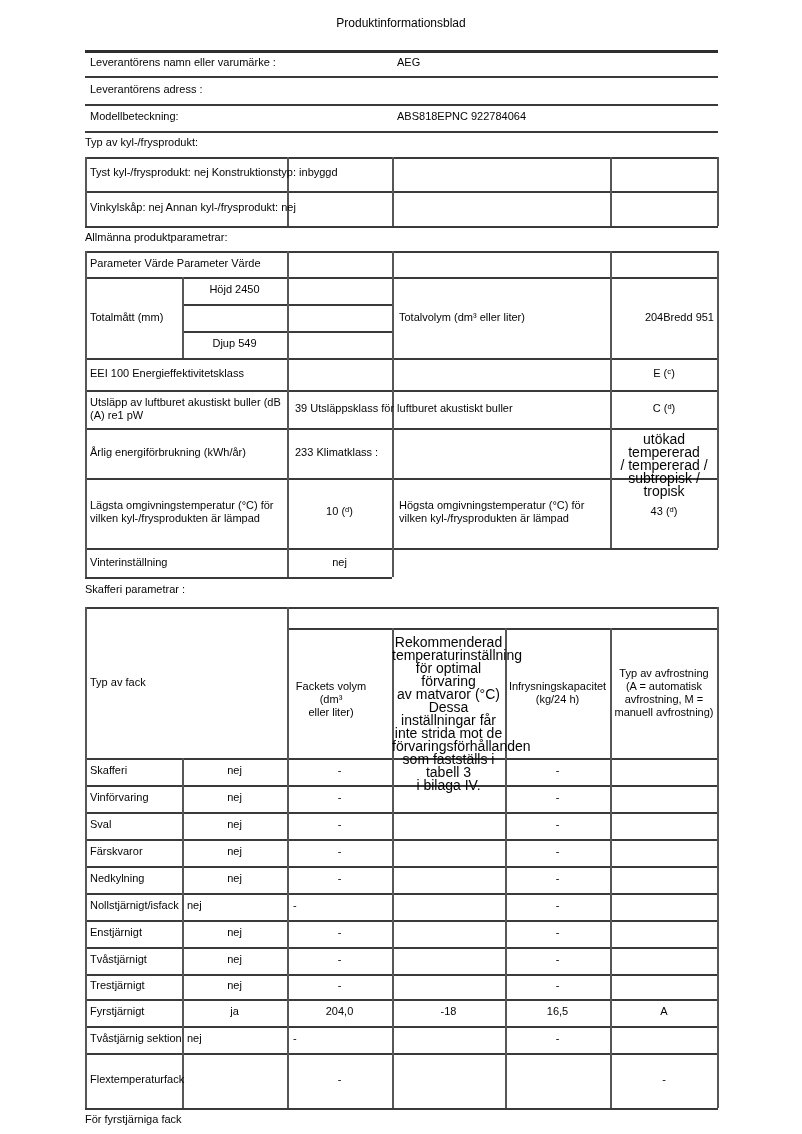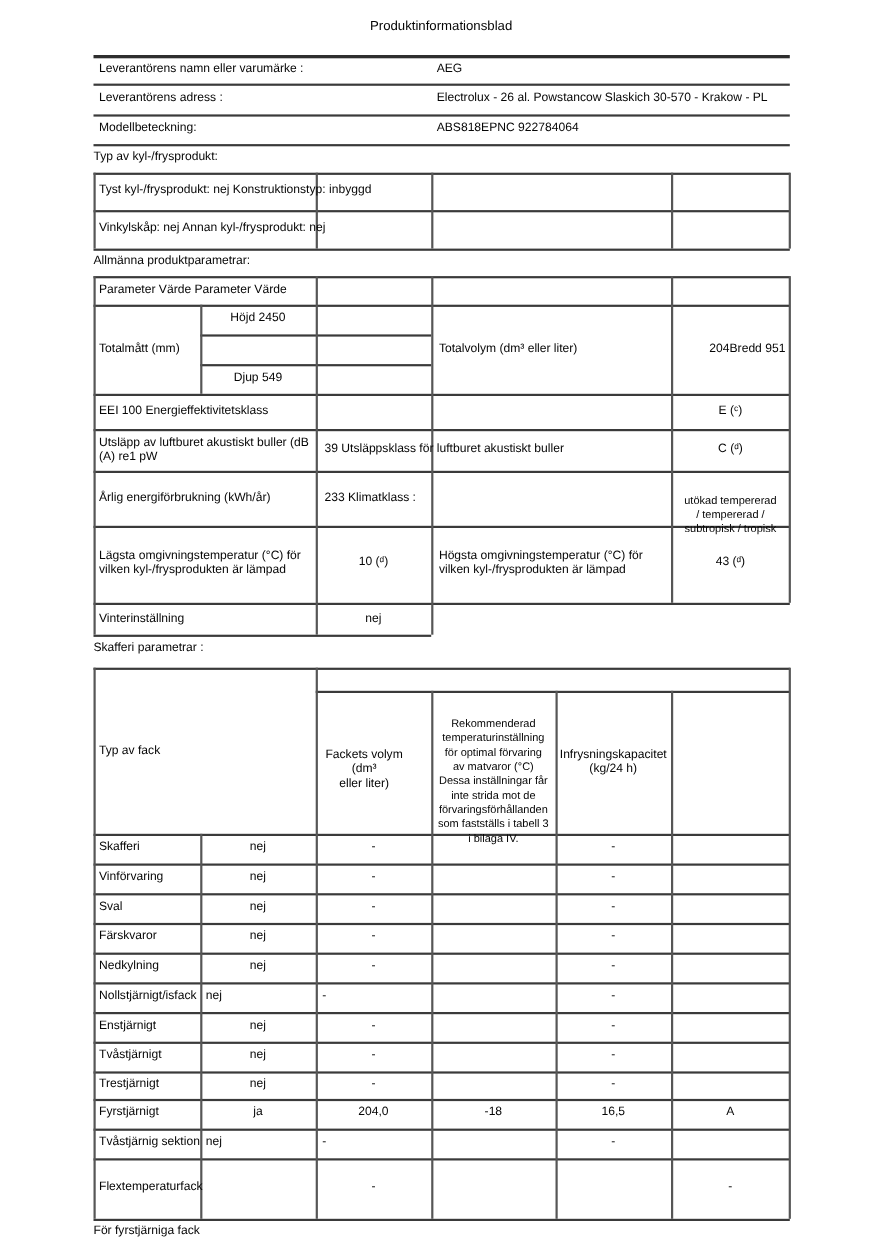--- a/index.html
+++ b/index.html
@@ -6,21 +6,21 @@
   .page{position:relative;width:802px;height:1134px;background:#ffffff;
         font-family:"Liberation Sans","DejaVu Sans",sans-serif;font-size:11px;color:#050505;overflow:hidden;}
   .hl{position:absolute;height:2px;background:#3a3a3a;}
   .hl.h3{height:3px;background:#2e2e2e;}
   .vl{position:absolute;width:1.5px;background:#565656;}
   .t{position:absolute;white-space:nowrap;line-height:13px;}
   .b{font-weight:normal;}
   .c{text-align:center;}
   .r{text-align:right;}
   .p{white-space:pre-line;}
-  .sm{font-size:10px;line-height:13px;margin-top:16px;}
+  .sm{font-size:14px;line-height:13px;}
 </style>
 </head>
 <body>
 
 <div class="page">
 
   <div class="hl h3" style="left:85px;top:50px;width:633px"></div>
   <div class="hl" style="left:85px;top:76px;width:633px"></div>
   <div class="hl" style="left:85px;top:104px;width:633px"></div>
   <div class="hl" style="left:85px;top:131px;width:633px"></div>
@@ -72,21 +72,20 @@
   <div class="vl" style="left:392px;top:628px;height:480px"></div>
   <div class="vl" style="left:505px;top:628px;height:480px"></div>
   <div class="vl" style="left:610px;top:628px;height:480px"></div>
   <div class="vl" style="left:717px;top:607px;height:501px"></div>
 
   <div class="t b c" style="left:0;top:17px;width:802px;font-size:12px">Produktinformationsblad</div>
 
   <div class="t b" style="left:90px;top:56px">Leverantörens namn eller varumärke :</div>
   <div class="t" style="left:397px;top:56px">AEG</div>
   <div class="t b" style="left:90px;top:83px">Leverantörens adress :</div>
-  <div class="t" style="left:397px;top:83px">Electrolux - 26 al. Powstancow Slaskich 30-570 - Krakow - PL</div>
   <div class="t b" style="left:90px;top:110px">Modellbeteckning:</div>
   <div class="t" style="left:397px;top:110px">ABS818EPNC 922784064</div>
 
   <div class="t b" style="left:85px;top:136px">Typ av kyl-/frysprodukt:</div>
   <div class="t" style="left:90px;top:166px">Tyst kyl-/frysprodukt: nej Konstruktionstyp: inbyggd</div>
   <div class="t" style="left:90px;top:201px">Vinkylskåp: nej Annan kyl-/frysprodukt: nej</div>
 
   <div class="t b" style="left:85px;top:231px">Allmänna produktparametrar:</div>
   <div class="t" style="left:90px;top:257px">Parameter Värde Parameter Värde</div>
 
@@ -128,20 +127,24 @@
 temperaturinställning
 för optimal förvaring
 av matvaror (°C)
 Dessa inställningar får
 inte strida mot de
 förvaringsförhållanden
 som fastställs i tabell 3
 i bilaga IV.</div>
   <div class="t p c" style="left:505px;top:680px;width:105px">Infrysningskapacitet
 (kg/24 h)</div>
+  <div class="t p c" style="left:610px;top:667px;width:108px">Typ av avfrostning
+(A = automatisk
+avfrostning, M =
+manuell avfrostning)</div>
 
   <div class="t" style="left:90px;top:764px">Skafferi</div>
   <div class="t c" style="left:182px;top:764px;width:105px">nej</div>
   <div class="t c" style="left:287px;top:764px;width:105px">-</div>
   <div class="t c" style="left:505px;top:764px;width:105px">-</div>
 
   <div class="t" style="left:90px;top:791px">Vinförvaring</div>
   <div class="t c" style="left:182px;top:791px;width:105px">nej</div>
   <div class="t c" style="left:287px;top:791px;width:105px">-</div>
   <div class="t c" style="left:505px;top:791px;width:105px">-</div>

